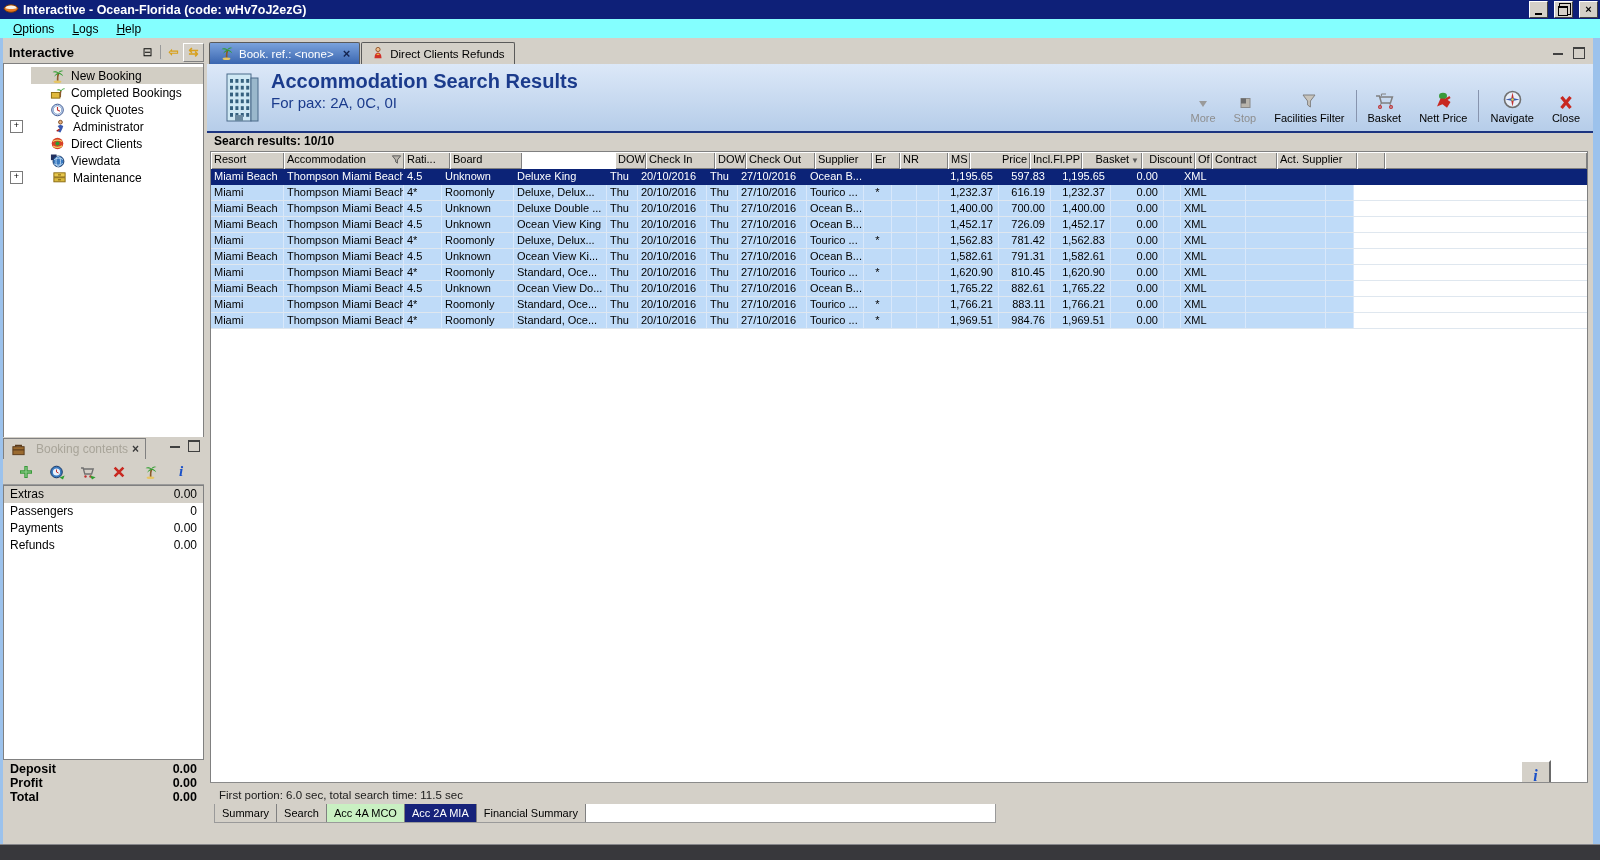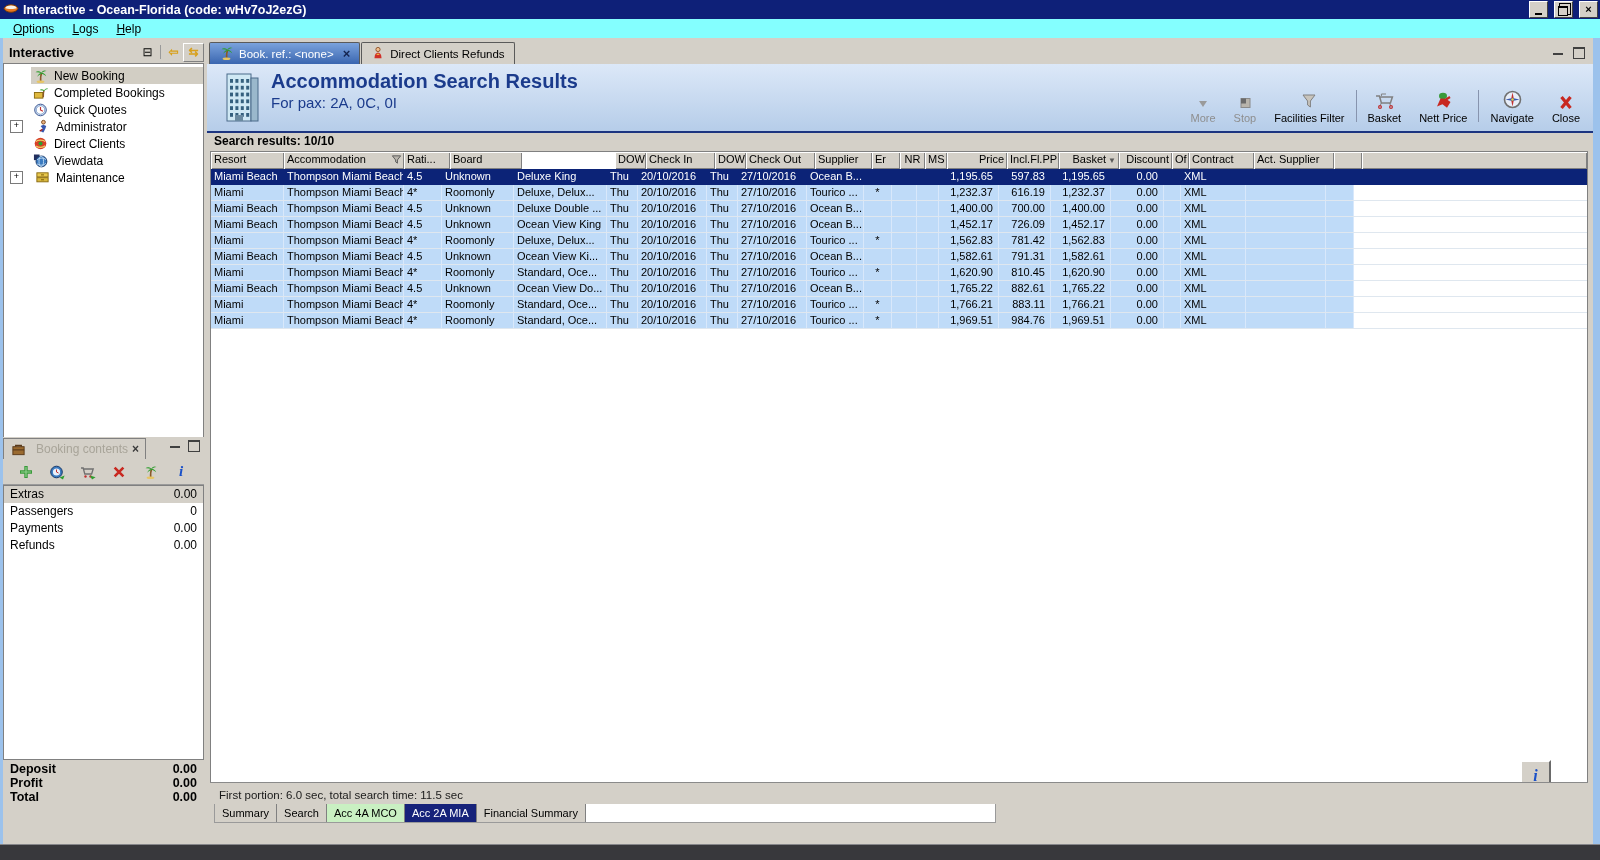--- a/index.html
+++ b/index.html
@@ -30,21 +30,21 @@
   .sbh-btn{width:19px;height:17px;display:flex;align-items:center;justify-content:center;font-size:12px;}
   .sbh-btn.raised{border:1px solid;border-color:#fff #808080 #808080 #fff;}
   .sbh-sep{width:1px;height:14px;background:#9a9a9a;margin:0 3px;}
   .gold{color:#d8a01c;font-weight:bold;}
   .sb-tree{position:absolute;top:22px;left:0;right:2px;height:374px;background:#fff;
            border:1px solid #808080;overflow:hidden;padding-top:3px;}
   .trow{height:17px;display:flex;align-items:center;padding-left:6px;font-size:12px;}
   .texp{width:11px;height:11px;border:1px solid #7a7a7a;background:#fff;font-size:9px;line-height:9px;
         text-align:center;margin-right:10px;flex:none;color:#000;}
   .texp.none{border:none;background:transparent;}
-  .tsel{display:flex;align-items:center;flex:1;height:17px;padding-left:1px;}
+  .tsel{display:flex;align-items:center;flex:1;height:17px;padding-left:18px;}
   .tsel.selected{background:#d2cec4;}
   .ticon{width:17px;height:16px;margin-right:5px;flex:none;display:flex;align-items:center;justify-content:center;}
   
   .bc-panel{position:absolute;top:396px;left:0;right:2px;bottom:0;background:#d4d0c8;}
   .bc-tabs{height:22px;display:flex;align-items:flex-end;position:relative;}
   .bc-tab{height:20px;display:flex;align-items:center;gap:4px;padding:0 6px;background:#d4d0c8;
           border:1px solid #808080;border-bottom:none;font-size:12px;color:#a8a499;}
   .bc-tab .x{color:#3a3a3a;font-weight:bold;font-size:12px;}
   .bc-ctrl{position:absolute;right:4px;top:3px;display:flex;gap:8px;align-items:center;}
   .flat-min{width:10px;height:3px;border-top:2px solid #404040;margin-bottom:-4px;}
@@ -473,21 +473,21 @@
               </svg></span></div>
           <div class="th" style="width: 46px;"><span>Rati...</span></div>
           <div class="th" style="width: 72px;"><span>Board</span></div>
           <div class="th" style="width: 93px; margin-top: 44px;"><span>Room type</span></div>
           <div class="th" style="width: 31px;"><span>DOW</span></div>
           <div class="th" style="width: 69px;"><span>Check In</span></div>
           <div class="th" style="width: 31px;"><span>DOW</span></div>
           <div class="th" style="width: 69px;"><span>Check Out</span></div>
           <div class="th" style="width: 57px;"><span>Supplier</span></div>
           <div class="th" style="width: 28px;"><span>Er</span></div>
-          <div class="th" style="width: 25px; text-align: center;"><span>NR</span></div>
+          <div class="th" style="width: 48px;"><span>NR</span></div>
           <div class="th" style="width: 22px;"><span>MS</span></div>
           <div class="th r" style="width: 60px;"><span>Price</span></div>
           <div class="th r" style="width: 52px;"><span>Incl.Fl.PP</span></div>
           <div class="th r" style="width: 60px;"><span>Basket</span><span class="sort">▼</span></div>
           <div class="th r" style="width: 53px;"><span>Discount</span></div>
           <div class="th" style="width: 17px;"><span>Of</span></div>
           <div class="th" style="width: 65px;"><span>Contract</span></div>
           <div class="th" style="width: 80px;"><span>Act. Supplier</span></div>
           <div class="th" style="width: 28px;"><span></span></div>
           <div class="th fill"></div>

